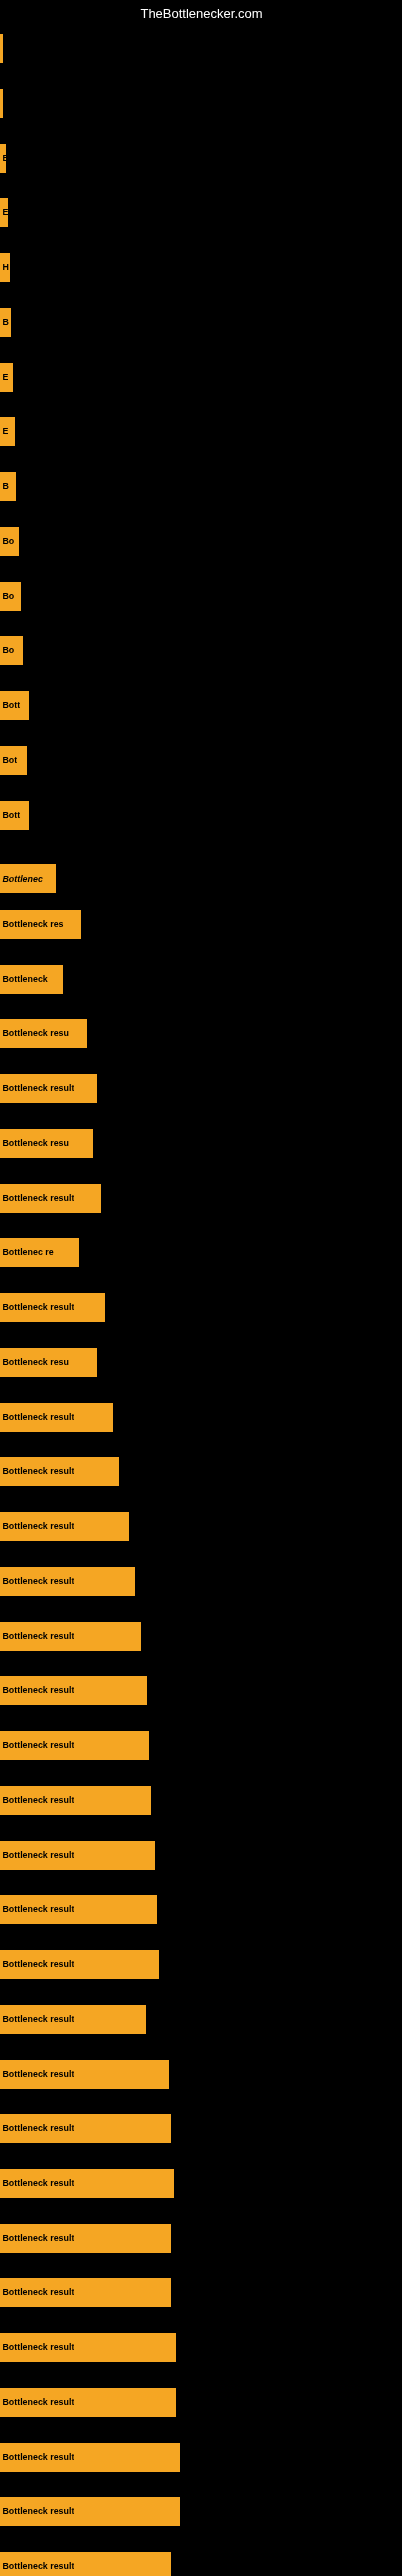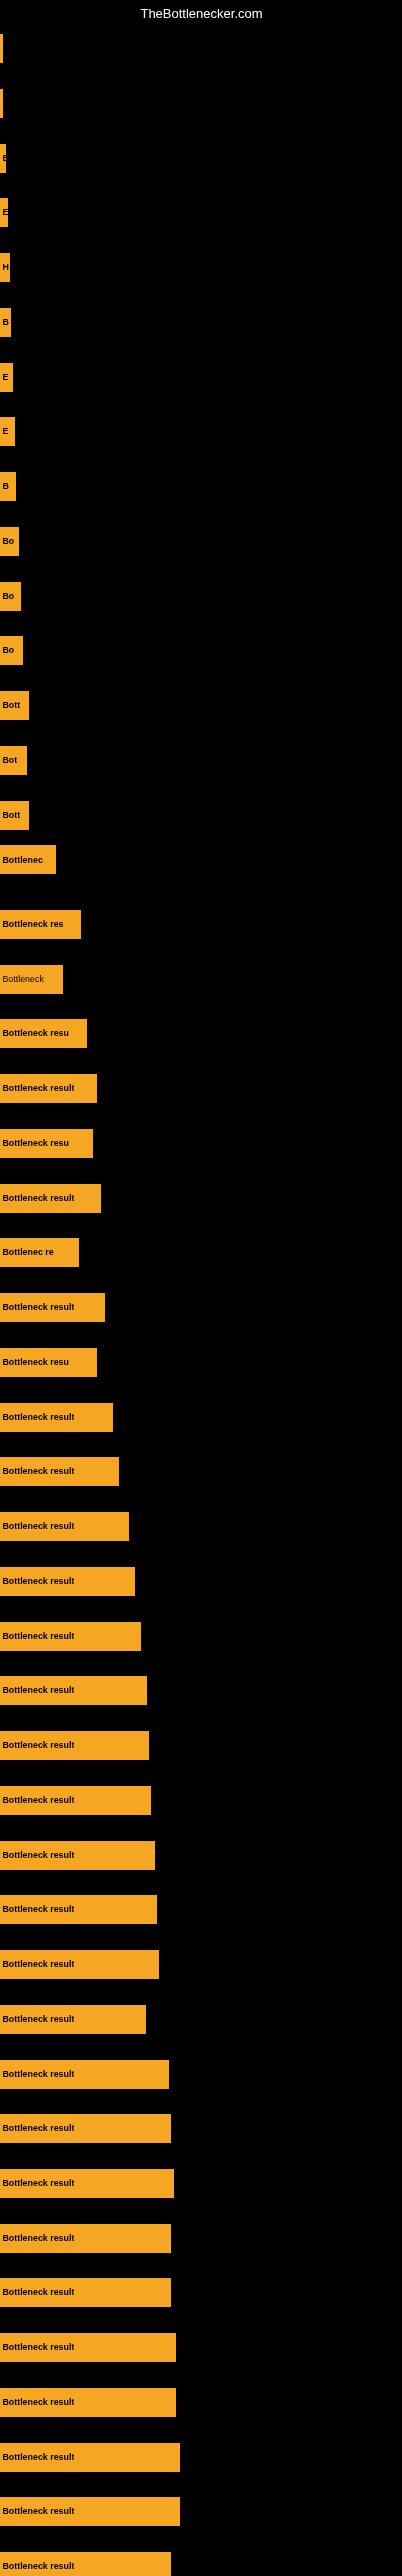--- a/index.html
+++ b/index.html
@@ -103,33 +103,33 @@
     <div style="position: absolute; top: 736px; left: 0px; right: 0px; height: 48px; display: flex; align-items: center;">
       <div style="background-color: rgb(245, 166, 35); width: 27px; height: 29px; display: flex; align-items: center; padding-left: 2.4px; min-width: 27px;">
         <span style="color: rgb(0, 0, 0); font-size: 8.9px; font-weight: bold; white-space: nowrap; overflow: hidden;">Bot</span>
       </div>
     </div>
     <div style="position: absolute; top: 791px; left: 0px; right: 0px; height: 48px; display: flex; align-items: center;">
       <div style="background-color: rgb(245, 166, 35); width: 29px; height: 29px; display: flex; align-items: center; padding-left: 2.4px; min-width: 29px;">
         <span style="color: rgb(0, 0, 0); font-size: 8.9px; font-weight: bold; white-space: nowrap; overflow: hidden;">Bott</span>
       </div>
     </div>
-    <div style="position: absolute; top: 845px; left: 0px; right: 7px; height: 48px; display: flex; align-items: flex-start;">
+    <div style="position: absolute; top: 845px; left: 0px; right: 7px; height: 48px; display: flex; align-items: flex-end; font-style: italic;">
       <div style="background-color: rgb(245, 166, 35); width: 56px; height: 29px; display: flex; align-items: center; padding-left: 2.4px; min-width: 56px;">
         <span style="color: rgb(0, 0, 0); font-size: 8.9px; font-weight: bold; white-space: nowrap; overflow: hidden;">Bottlenec</span>
       </div>
     </div>
     <div style="position: absolute; top: 900px; left: 0px; right: 0px; height: 48px; display: flex; align-items: center;">
       <div style="background-color: rgb(245, 166, 35); width: 81px; height: 29px; display: flex; align-items: center; padding-left: 2.4px; min-width: 81px;">
         <span style="color: rgb(0, 0, 0); font-size: 8.9px; font-weight: bold; white-space: nowrap; overflow: hidden;">Bottleneck res</span>
       </div>
     </div>
     <div style="position: absolute; top: 955px; left: 0px; right: 0px; height: 48px; display: flex; align-items: center;">
       <div style="background-color: rgb(245, 166, 35); width: 63px; height: 29px; display: flex; align-items: center; padding-left: 2.4px; min-width: 63px;">
-        <span style="color: rgb(0, 0, 0); font-size: 8.9px; font-weight: normal; white-space: nowrap; overflow: hidden;">Bottleneck</span>
+        <span style="color: rgb(0, 0, 0); font-size: 8.9px; font-weight: bold; white-space: nowrap; overflow: hidden;">Bottleneck</span>
       </div>
     </div>
     <div style="position: absolute; top: 1009px; left: 0px; right: 0px; height: 48px; display: flex; align-items: center;">
       <div style="background-color: rgb(245, 166, 35); width: 87px; height: 29px; display: flex; align-items: center; padding-left: 2.4px; min-width: 87px;">
         <span style="color: rgb(0, 0, 0); font-size: 8.9px; font-weight: bold; white-space: nowrap; overflow: hidden;">Bottleneck resu</span>
       </div>
     </div>
     <div style="position: absolute; top: 1064px; left: 0px; right: 0px; height: 48px; display: flex; align-items: center;">
       <div style="background-color: rgb(245, 166, 35); width: 97px; height: 29px; display: flex; align-items: center; padding-left: 2.4px; min-width: 97px;">
         <span style="color: rgb(0, 0, 0); font-size: 8.9px; font-weight: bold; white-space: nowrap; overflow: hidden;">Bottleneck result</span>

